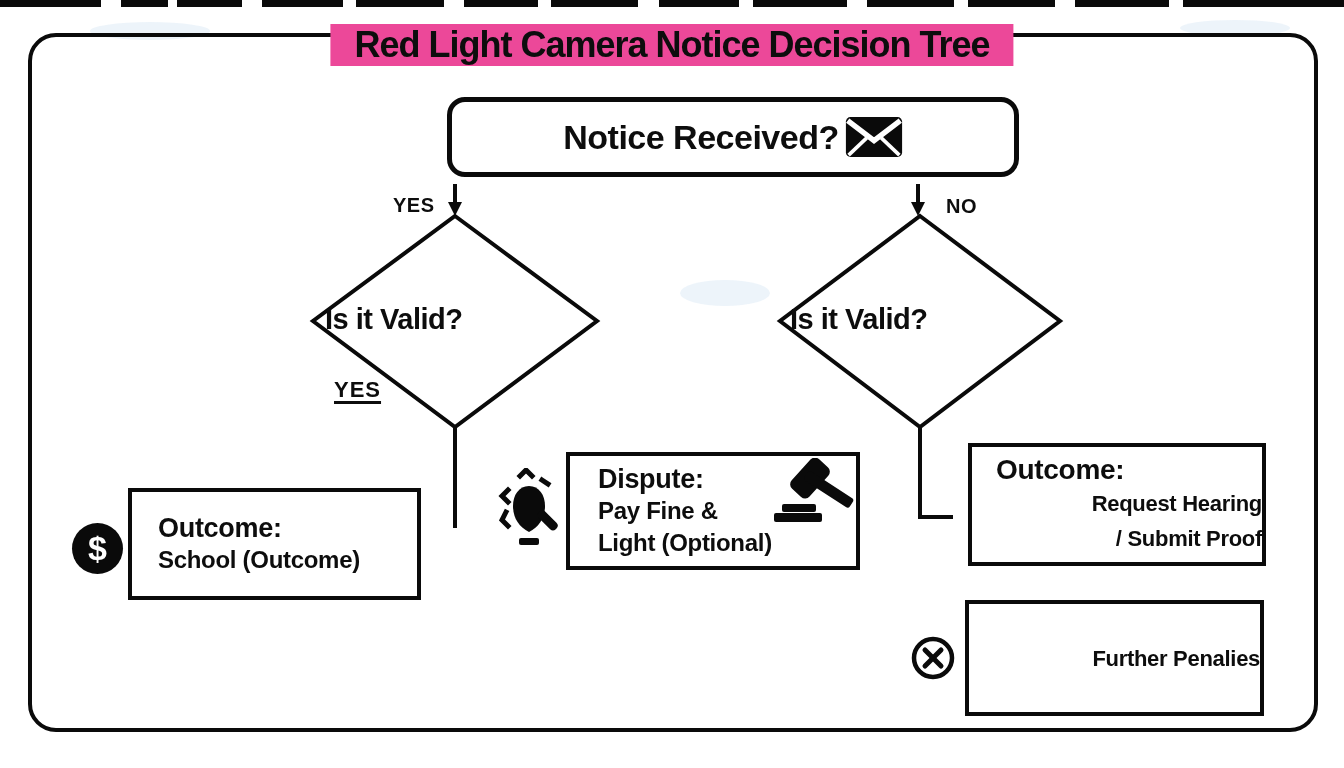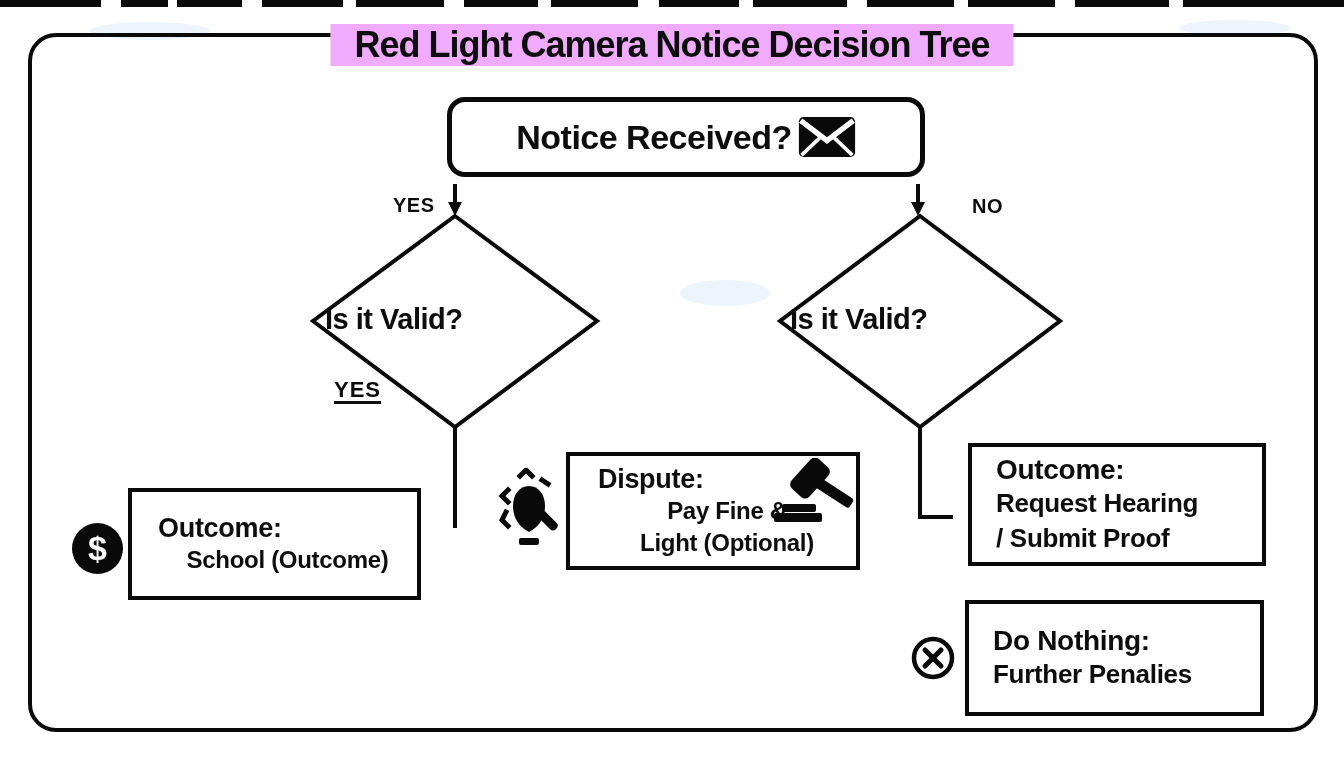--- a/index.html
+++ b/index.html
@@ -25,26 +25,26 @@
       #0a0a0a 88% 100%);
   }
   .smudge { position:absolute; border-radius:50%; background:rgba(190,214,238,.28); }
 
   .frame {
     position:absolute; left:28px; top:33px; width:1290px; height:699px;
     border:4px solid #0a0a0a; border-radius:28px; background:transparent;
   }
   .page-title {
     position:absolute; left:672px; top:24px; transform:translateX(-50%);
-    background:#f0abfc; padding:0 24px; white-space:nowrap;
+    background:#ec4899; padding:0 24px; white-space:nowrap;
     font-size:36px; font-weight:bold; letter-spacing:-1px;
   }
 
   .root-box {
-    position:absolute; left:447px; top:97px; width:478px; height:80px;
+    position:absolute; left:447px; top:97px; width:572px; height:80px;
     border:5px solid #0a0a0a; border-radius:18px; background:#fff;
     display:flex; align-items:center; justify-content:center; gap:6px;
   }
   .root-box .label { font-size:34px; font-weight:bold; letter-spacing:-0.5px; }
 
   svg.overlay { position:absolute; left:0; top:0; width:1344px; height:768px; pointer-events:none; }
 
   .branch-label { position:absolute; font-size:20px; font-weight:bold; letter-spacing:.5px; }
   .diamond-label {
     position:absolute; width:260px; text-align:left;
@@ -61,22 +61,22 @@
     display:flex; flex-direction:column; justify-content:center;
   }
   .out-box .heading { font-size:27px; font-weight:bold; letter-spacing:-0.3px; }
   .out-box .line { font-size:24px; font-weight:bold; letter-spacing:-0.3px; white-space:nowrap; }
 
   .box-outcome-pay   { left:128px; top:488px; width:293px; height:112px; padding-left:26px; background:transparent; }
   .box-dispute       { left:566px; top:452px; width:294px; height:118px; padding-left:28px; }
   .box-outcome-hear  { left:968px; top:443px; width:298px; height:123px; padding-left:24px; }
   .box-do-nothing    { left:965px; top:600px; width:299px; height:116px; padding-left:24px; }
 
-  .box-outcome-pay .line, .box-dispute .line { line-height:32px;text-align:center; }
-  .box-outcome-hear .line, .box-do-nothing .line { font-size:26px; line-height:35px; }
+  .box-outcome-pay .line, .box-dispute .line { line-height:32px; }
+  .box-outcome-hear .line, .box-do-nothing .line { font-size:22px; line-height:35px;text-align:right; }
   .box-outcome-hear .heading, .box-do-nothing .heading { font-size:28px; }
 
   .dollar-icon {
     position:absolute; left:72px; top:523px; width:51px; height:51px;
     background:#0a0a0a; border-radius:50%;
     display:flex; align-items:center; justify-content:center;
     color:#fff; font-size:34px; font-weight:bold;
   }
   .gavel-wrap  { position:absolute; left:768px; top:458px; width:90px; height:70px; }
   .alert-wrap  { position:absolute; left:498px; top:468px; width:62px; height:82px; }
@@ -117,21 +117,21 @@
   <span class="label">Notice Received?</span>
   <svg width="58" height="42" viewBox="0 0 64 46">
     <rect x="1" y="1" width="62" height="44" rx="5" fill="#0a0a0a"></rect>
     <path d="M3,5 L32,27 L61,5" stroke="#ffffff" stroke-width="6" fill="none"></path>
     <path d="M4,43 L24,24" stroke="#ffffff" stroke-width="4" fill="none"></path>
     <path d="M60,43 L40,24" stroke="#ffffff" stroke-width="4" fill="none"></path>
   </svg>
 </div>
 
 <div class="branch-label" style="left:393px; top:194px;">YES</div>
-<div class="branch-label" style="left:972px; top:195px;">NO</div>
+<div class="branch-label" style="left:946px; top:195px;">NO</div>
 
 <div class="diamond-label" style="left:325px; top:303px;">Is it Valid?</div>
 <div class="diamond-label" style="left:790px; top:303px;">Is it Valid?</div>
 
 <div class="yes-underlined">YES</div>
 
 <div class="out-box box-outcome-pay">
   <div class="heading">Outcome:</div>
   <div class="line">School (Outcome)</div>
 </div>
@@ -170,21 +170,20 @@
   </svg>
 </div>
 
 <div class="out-box box-outcome-hear">
   <div class="heading">Outcome:</div>
   <div class="line">Request Hearing</div>
   <div class="line">/ Submit Proof</div>
 </div>
 
 <div class="out-box box-do-nothing">
-  <div class="heading">Do Nothing:</div>
   <div class="line">Further Penalies</div>
 </div>
 <div class="circle-x-wrap">
   <svg width="46" height="46" viewBox="0 0 46 46">
     <circle cx="23" cy="23" r="19" fill="none" stroke="#0a0a0a" stroke-width="4.5"></circle>
     <line x1="15" y1="15" x2="31" y2="31" stroke="#0a0a0a" stroke-width="5" stroke-linecap="round"></line>
     <line x1="31" y1="15" x2="15" y2="31" stroke="#0a0a0a" stroke-width="5" stroke-linecap="round"></line>
   </svg>
 </div>
 

